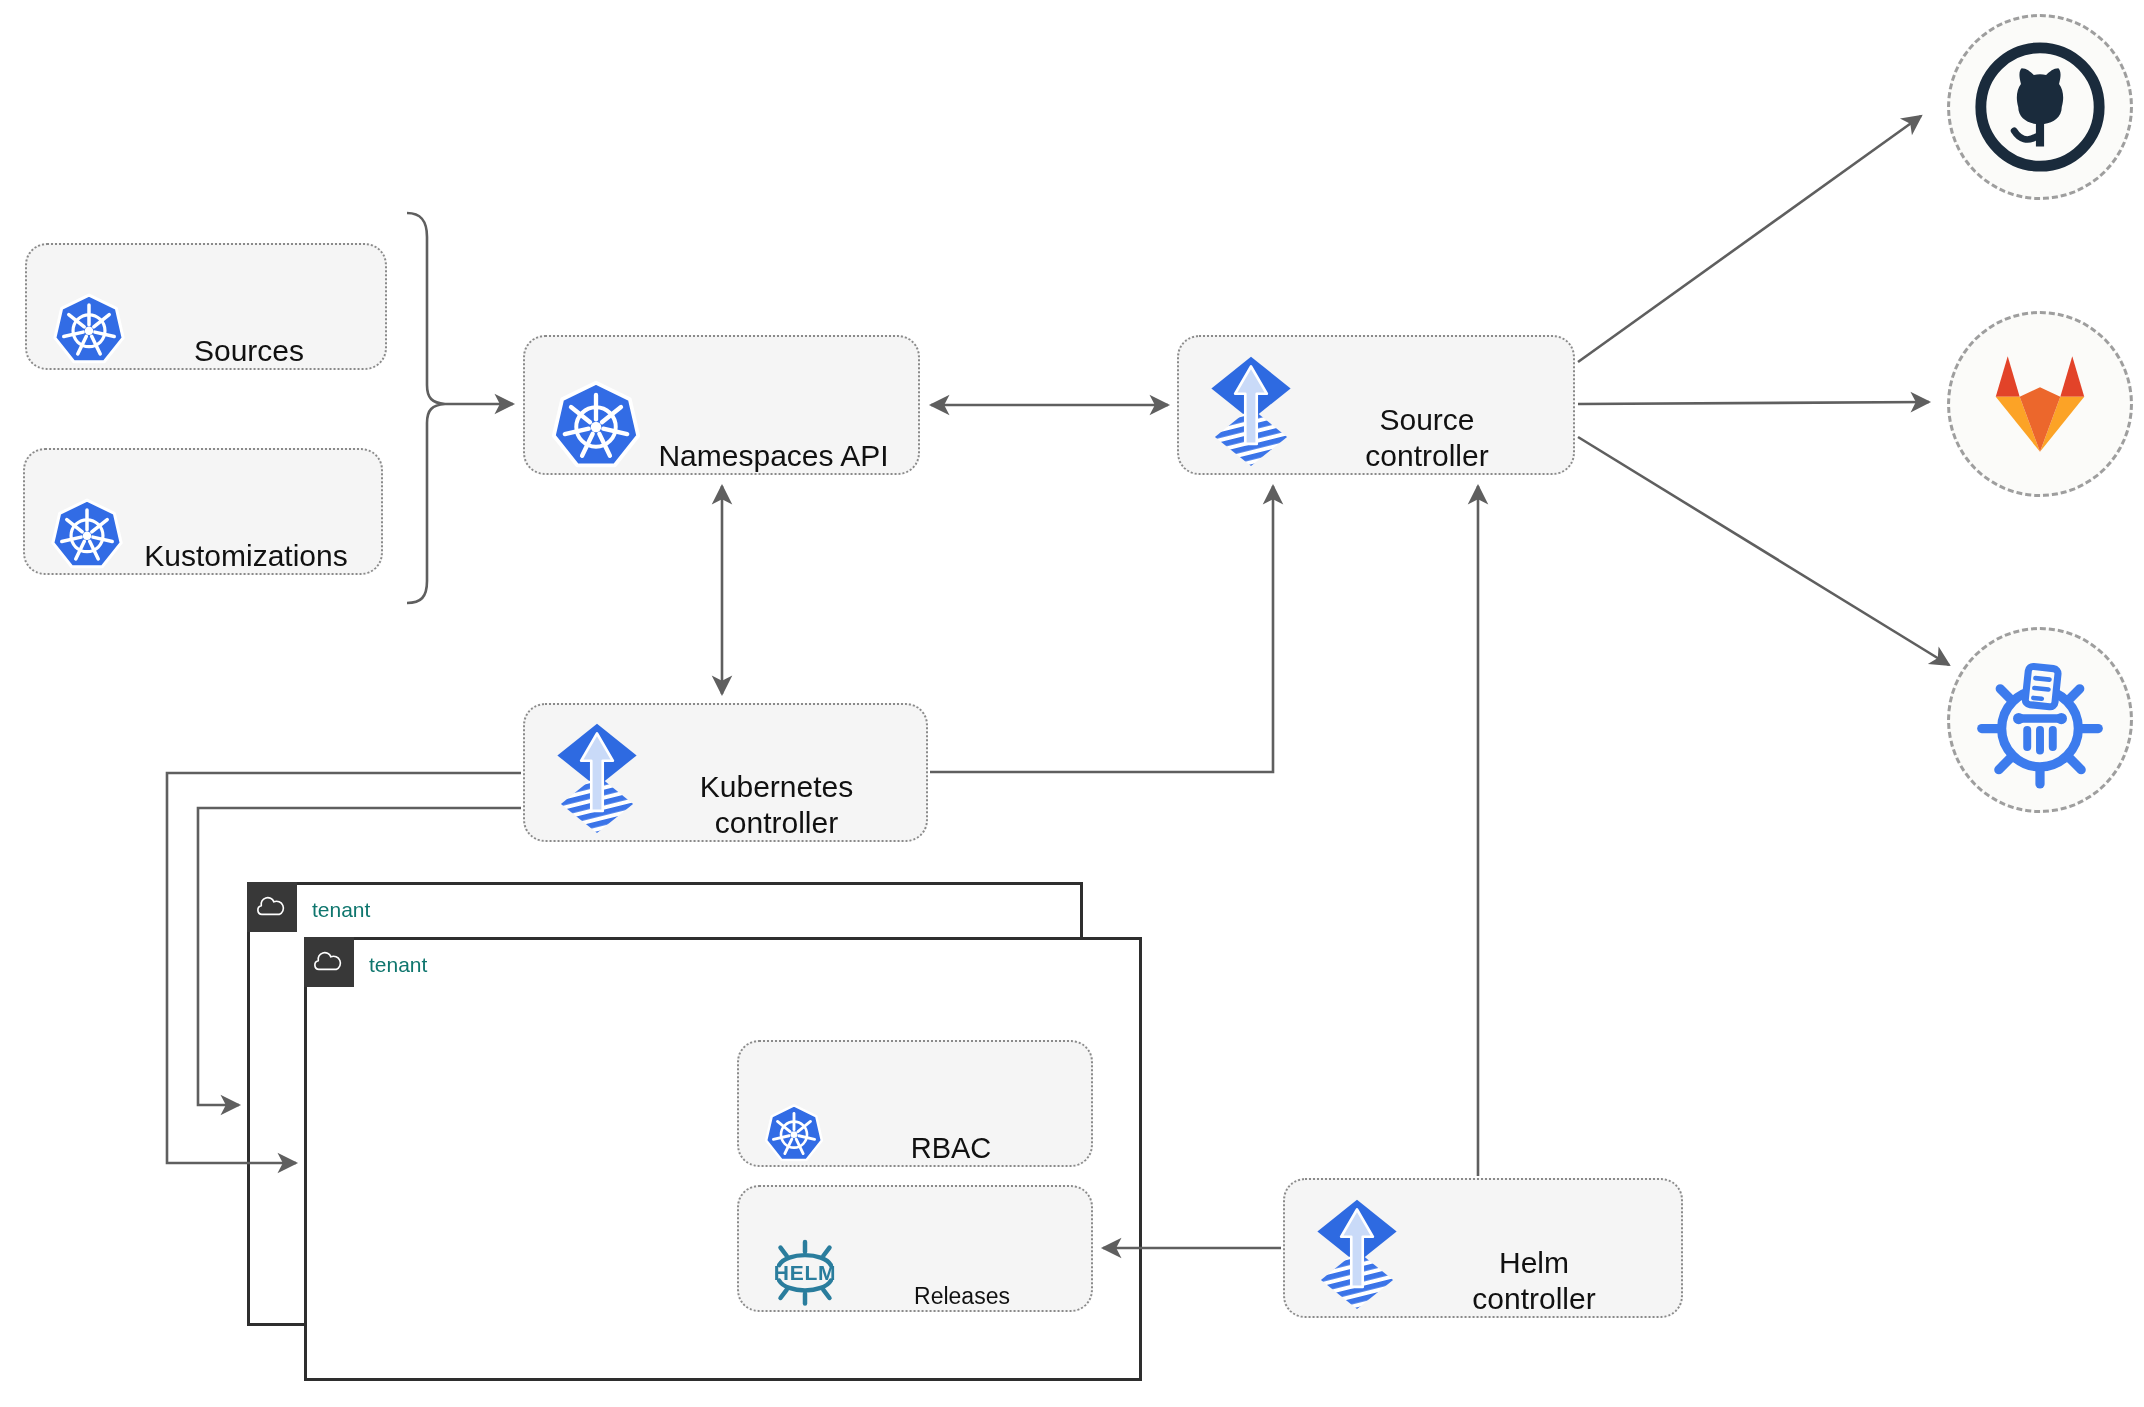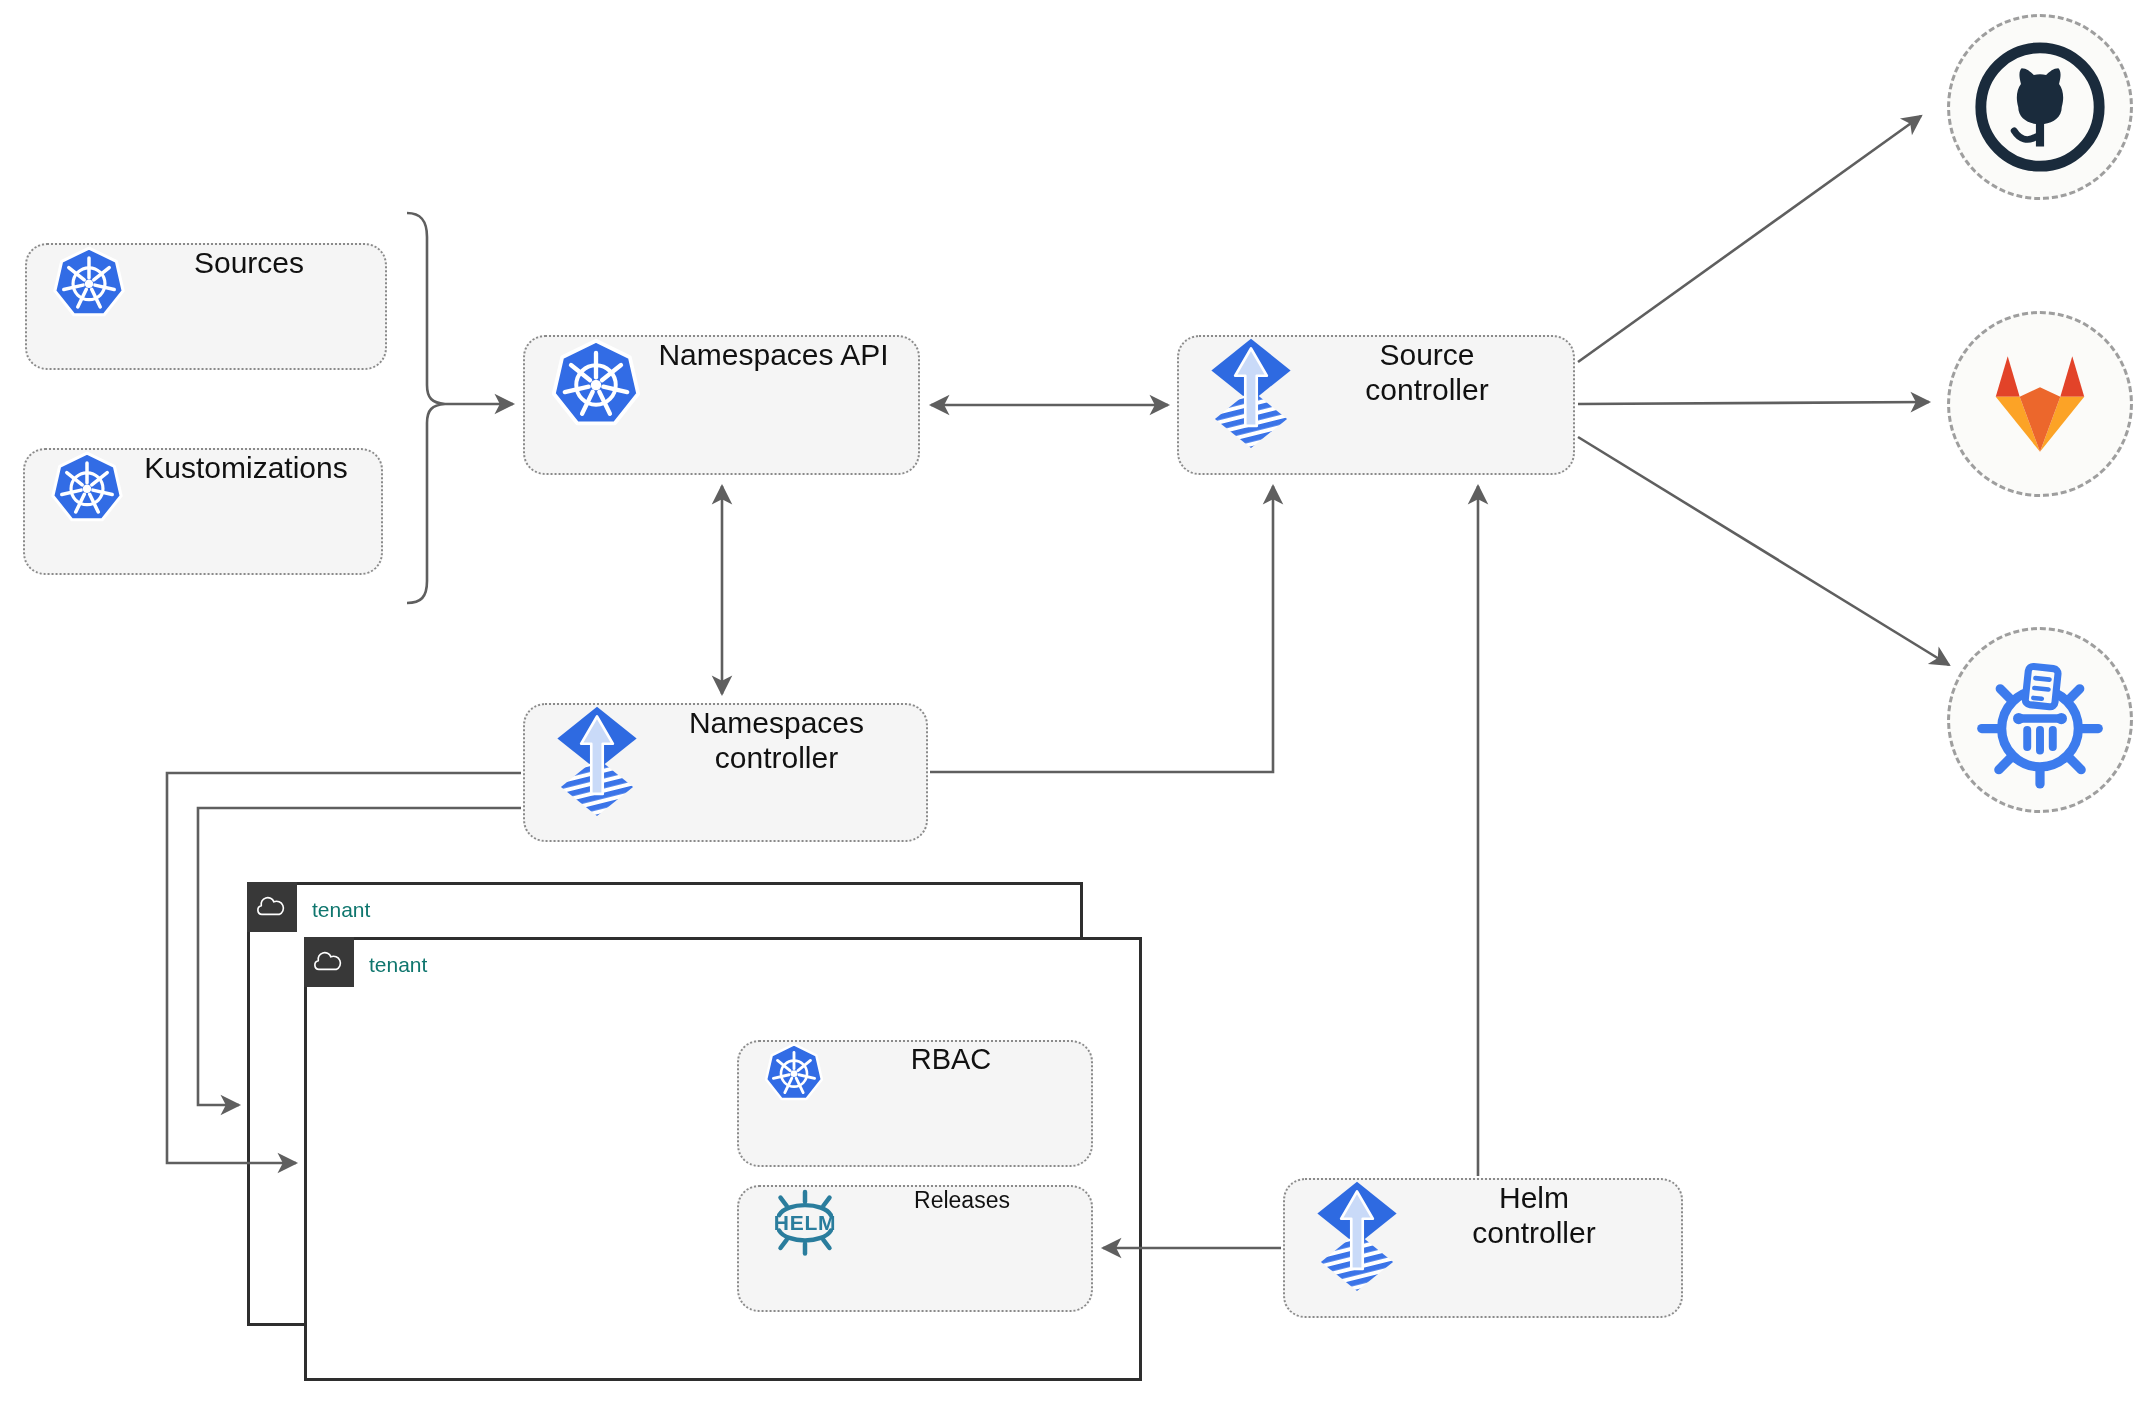--- a/index.html
+++ b/index.html
@@ -3,21 +3,21 @@
 <meta charset="utf-8">
 <style>
   html,body{margin:0;padding:0;background:#ffffff;}
   .canvas{position:relative;width:2144px;height:1407px;background:#ffffff;overflow:hidden;
           font-family:"Liberation Sans",sans-serif;color:#111;}
   
   .wires{position:absolute;left:0;top:0;z-index:5;pointer-events:none;}
   .wire{stroke:#5f5f5f;stroke-width:2.6;fill:none;}
   
   .node{position:absolute;z-index:10;box-sizing:border-box;background:#f5f5f5;
-        border:2px dotted #8a8a8a;border-radius:22px;display:flex;align-items:flex-start;}
+        border:2px dotted #8a8a8a;border-radius:22px;display:flex;align-items:flex-end;}
   .node .ic{flex:0 0 auto;display:block;}
   .node .lbl{flex:1;text-align:center;font-size:30px;line-height:1.18;color:#111;
              white-space:pre-line;padding-right:14px;}
   .pad24{margin-left:24px;} .pad28{margin-left:28px;}
   
   .tenant{position:absolute;z-index:1;box-sizing:border-box;background:#ffffff;
           border:3px solid #2e2e2e;}
   .thead{position:absolute;left:-3px;top:-3px;width:50px;height:50px;background:#383838;
          display:flex;align-items:center;justify-content:center;}
   .tname{position:absolute;left:62px;top:13px;font-size:21px;color:#0f766e;}
@@ -187,21 +187,21 @@
         <use href="#fluxLogo"></use>
       </svg>
     <span class="lbl">Source
 controller</span>
   </div>
 
   <div class="node" style="left:523px;top:703px;width:405px;height:139px">
     <svg class="ic pad28" width="88" height="118">
         <use href="#fluxLogo"></use>
       </svg>
-    <span class="lbl">Namespaces
+    <span class="lbl">Kubernetes
 controller</span>
   </div>
 
   <div class="node" style="left:1283px;top:1178px;width:400px;height:140px">
     <svg class="ic pad28" width="88" height="118">
         <use href="#fluxLogo"></use>
       </svg>
     <span class="lbl">Helm
 controller</span>
   </div>

